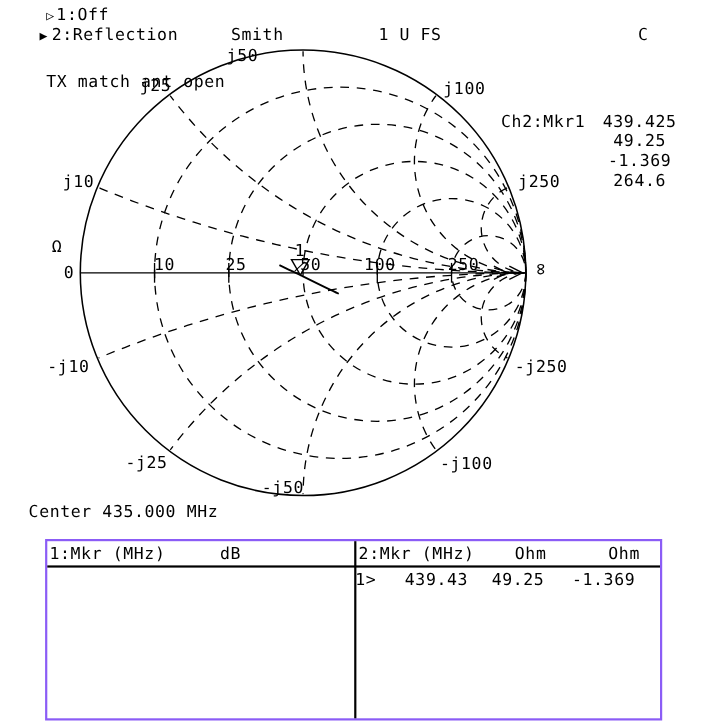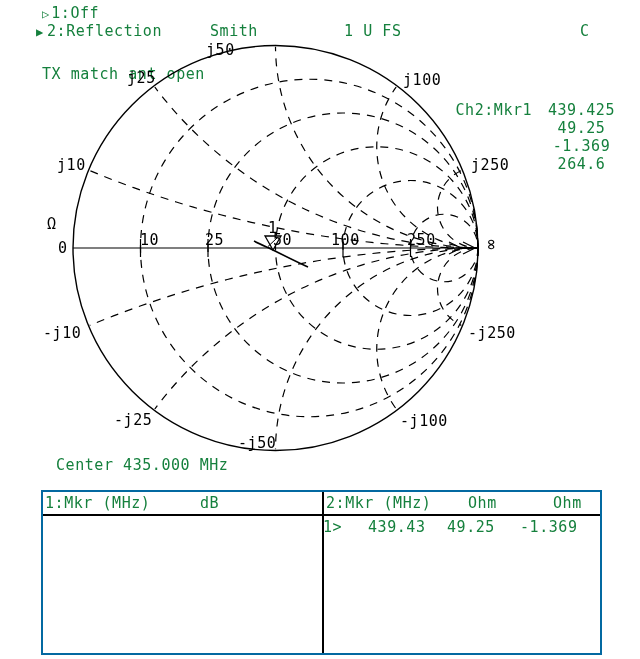--- a/index.html
+++ b/index.html
@@ -1,27 +1,27 @@
 <!DOCTYPE html>
 <html><head>
 <meta charset="utf-8">
 <style>
   html,body{margin:0;padding:0;background:#fff;}
-  #screen{position:relative;width:640px;height:659px;background:#ffffff;color:#15803d;
+  #screen{position:relative;width:640px;height:659px;background:#ffffff;color:#000000;
     font-family:"DejaVu Sans Mono","Liberation Mono",monospace;font-size:15px;line-height:15px;
     letter-spacing:0.55px;overflow:hidden;}
   .abs{position:absolute;white-space:pre;}
   .tri{font-size:12px;letter-spacing:0;}
   .mkr-line{position:absolute;left:398px;white-space:pre;}
   .mkr-prefix{display:inline-block;width:77px;}
   .mkr-val{display:inline-block;width:98px;text-align:center;}
   .mkr-unit{display:inline-block;margin-left:9px;}
   #chart-svg{position:absolute;left:0;top:0;}
   #mkr-table{position:absolute;left:41px;top:490px;width:561px;height:165px;
-    border:2px solid #0369a1;box-sizing:border-box;}
+    border:2px solid #8b5cf6;box-sizing:border-box;}
   #mkr-table .vdiv{position:absolute;left:279px;top:0;bottom:0;width:0;border-left:2px solid #000;}
   #mkr-table .hline{position:absolute;left:0;right:0;top:22px;height:0;border-top:2px solid #000;}
   svg text{font-family:"DejaVu Sans Mono","Liberation Mono",monospace;font-size:15px;
     letter-spacing:0.55px;fill:#000;}
 </style>
 </head>
 <body>
 
 <div id="screen">
 
@@ -113,21 +113,21 @@
       <span class="mkr-prefix"></span><span class="mkr-val">49.25</span><span class="mkr-unit">Ω</span>
     </div>
     <div class="mkr-line" style="top:124px;">
       <span class="mkr-prefix"></span><span class="mkr-val">-1.369</span><span class="mkr-unit">Ω</span>
     </div>
     <div class="mkr-line" style="top:142px;">
       <span class="mkr-prefix"></span><span class="mkr-val">264.6</span><span class="mkr-unit">pF</span>
     </div>
   </div>
 
-  <div class="abs" style="left:56px;top:458px;text-align:right;">Center 435.000 MHz</div>
+  <div class="abs" style="left:26px;top:458px;text-align:right;">Center 435.000 MHz</div>
 
   <div id="mkr-table">
     <div class="vdiv"></div>
     <div class="hline"></div>
     <span class="abs" style="left:2px;top:4px;">1:Mkr (MHz)</span>
     <span class="abs" style="left:157px;top:4px;">dB</span>
     <span class="abs" style="left:283px;top:4px;">2:Mkr (MHz)</span>
     <span class="abs" style="left:425px;top:4px;">Ohm</span>
     <span class="abs" style="left:510px;top:4px;">Ohm</span>
     <div>

